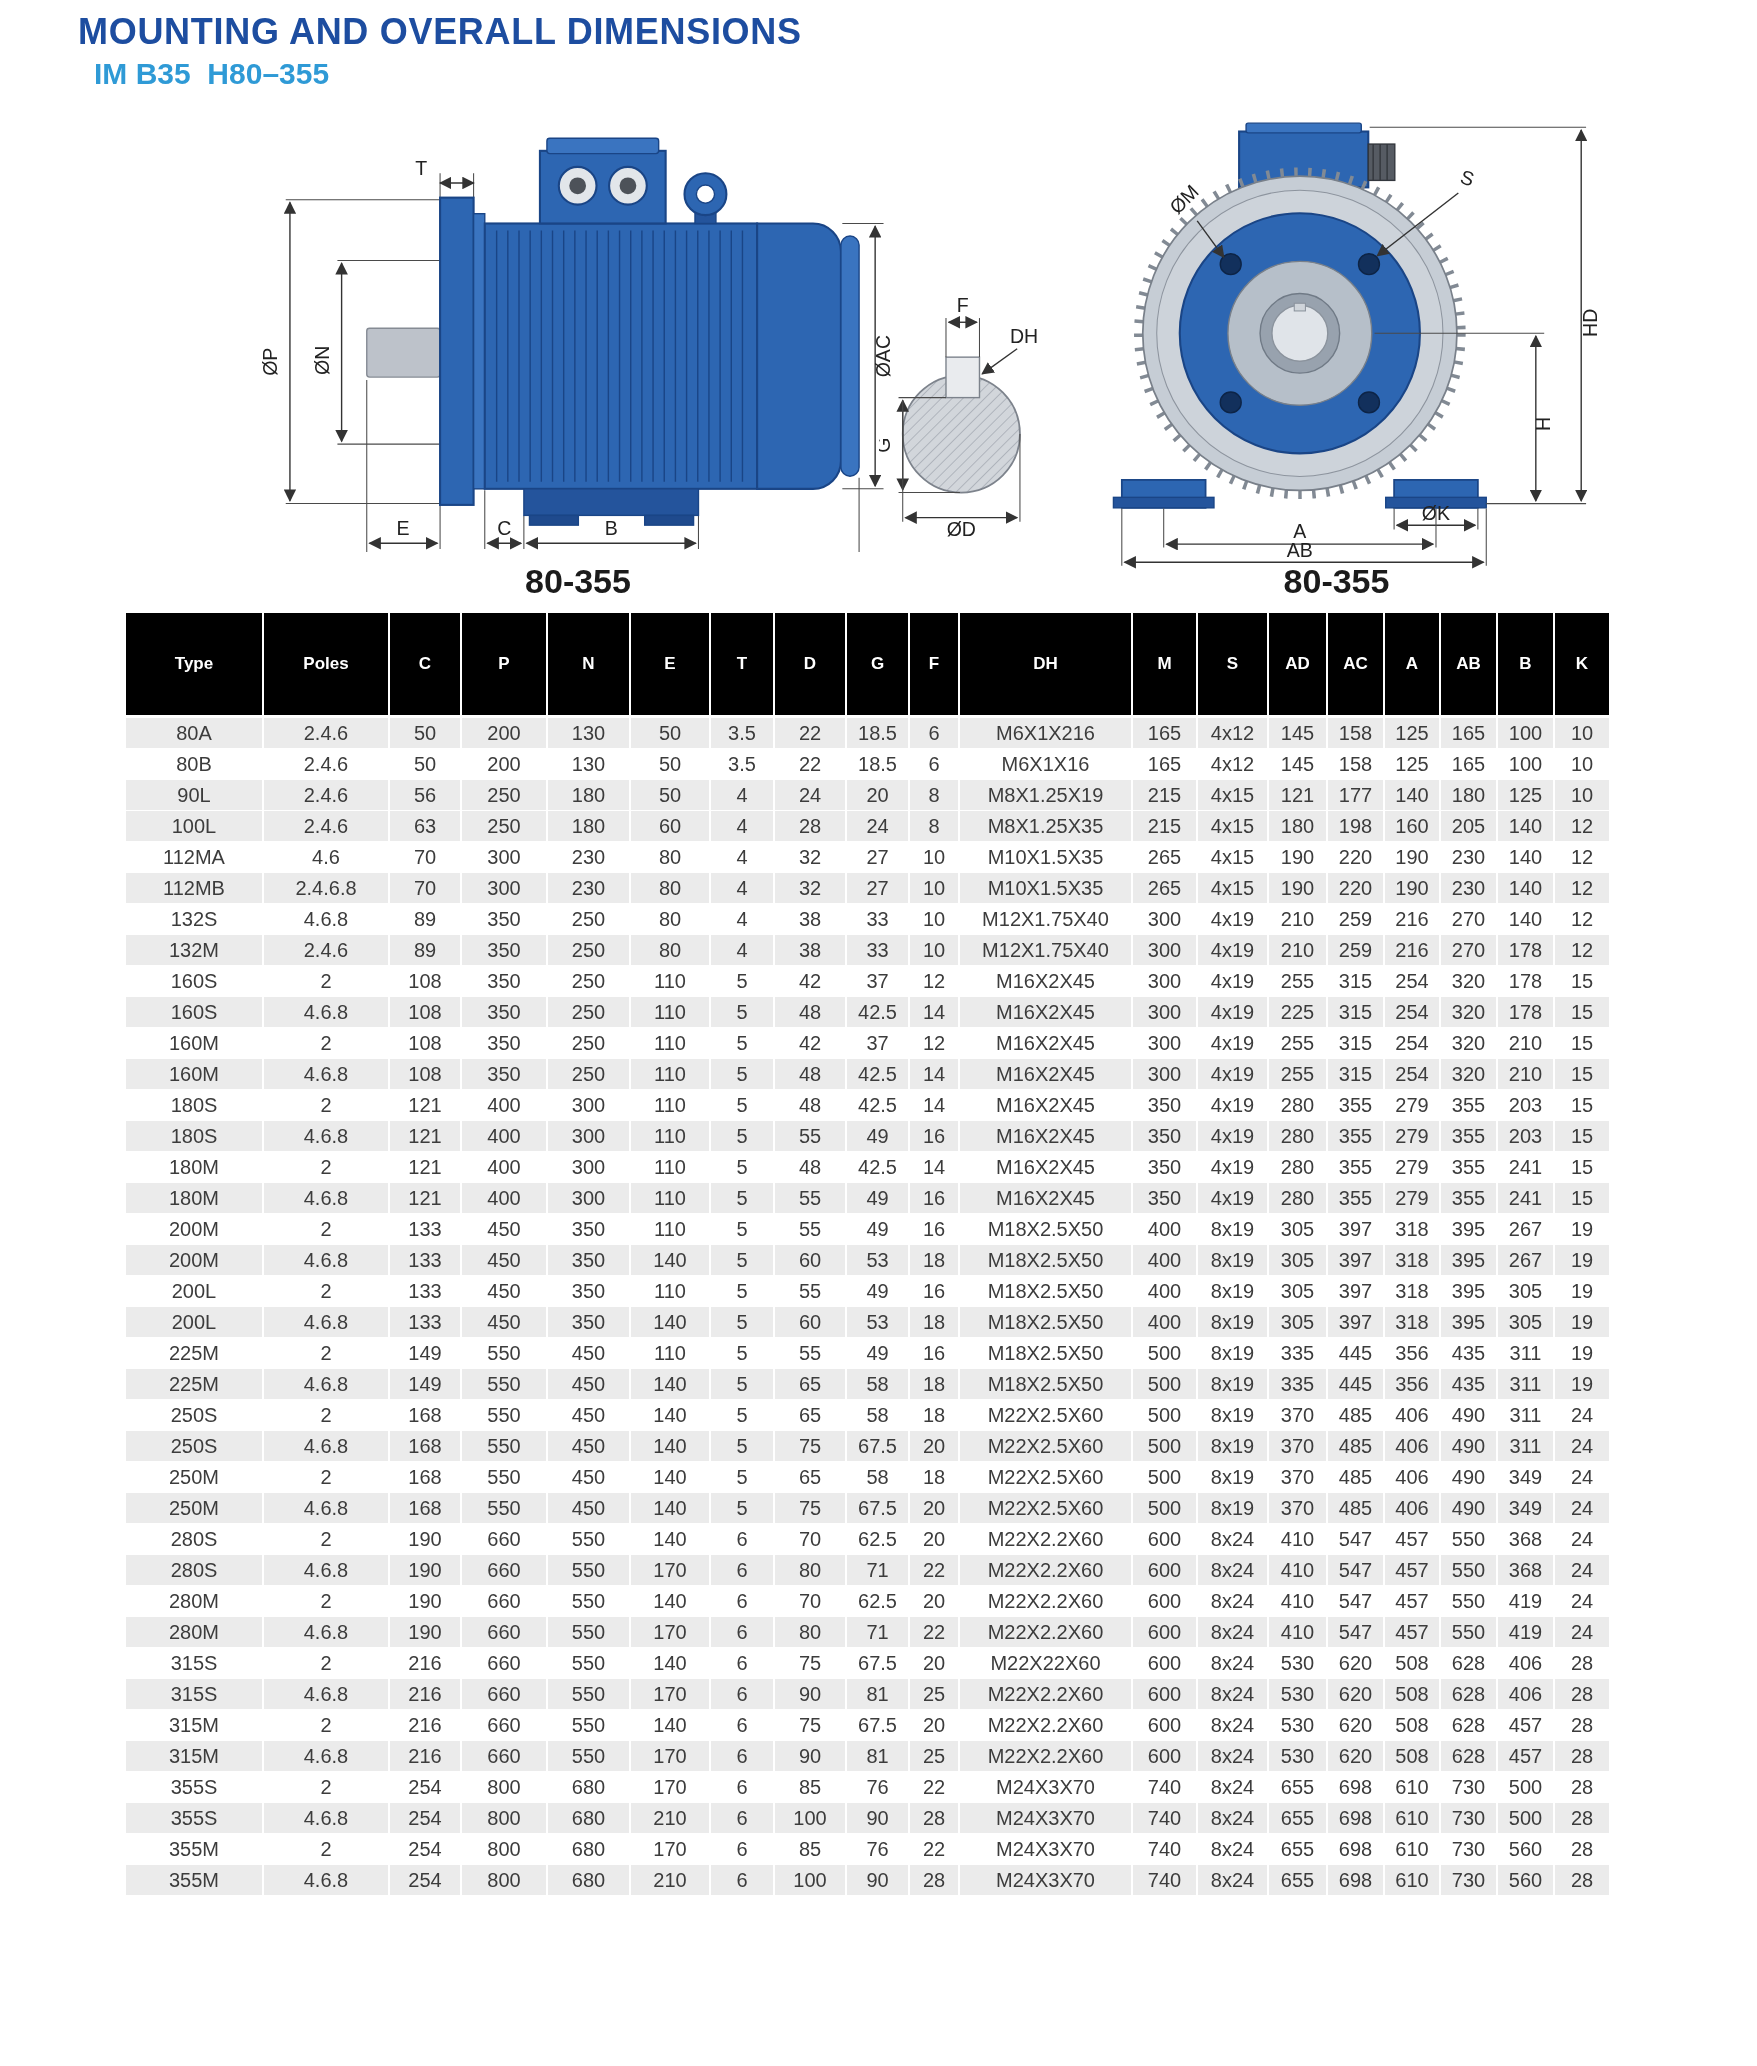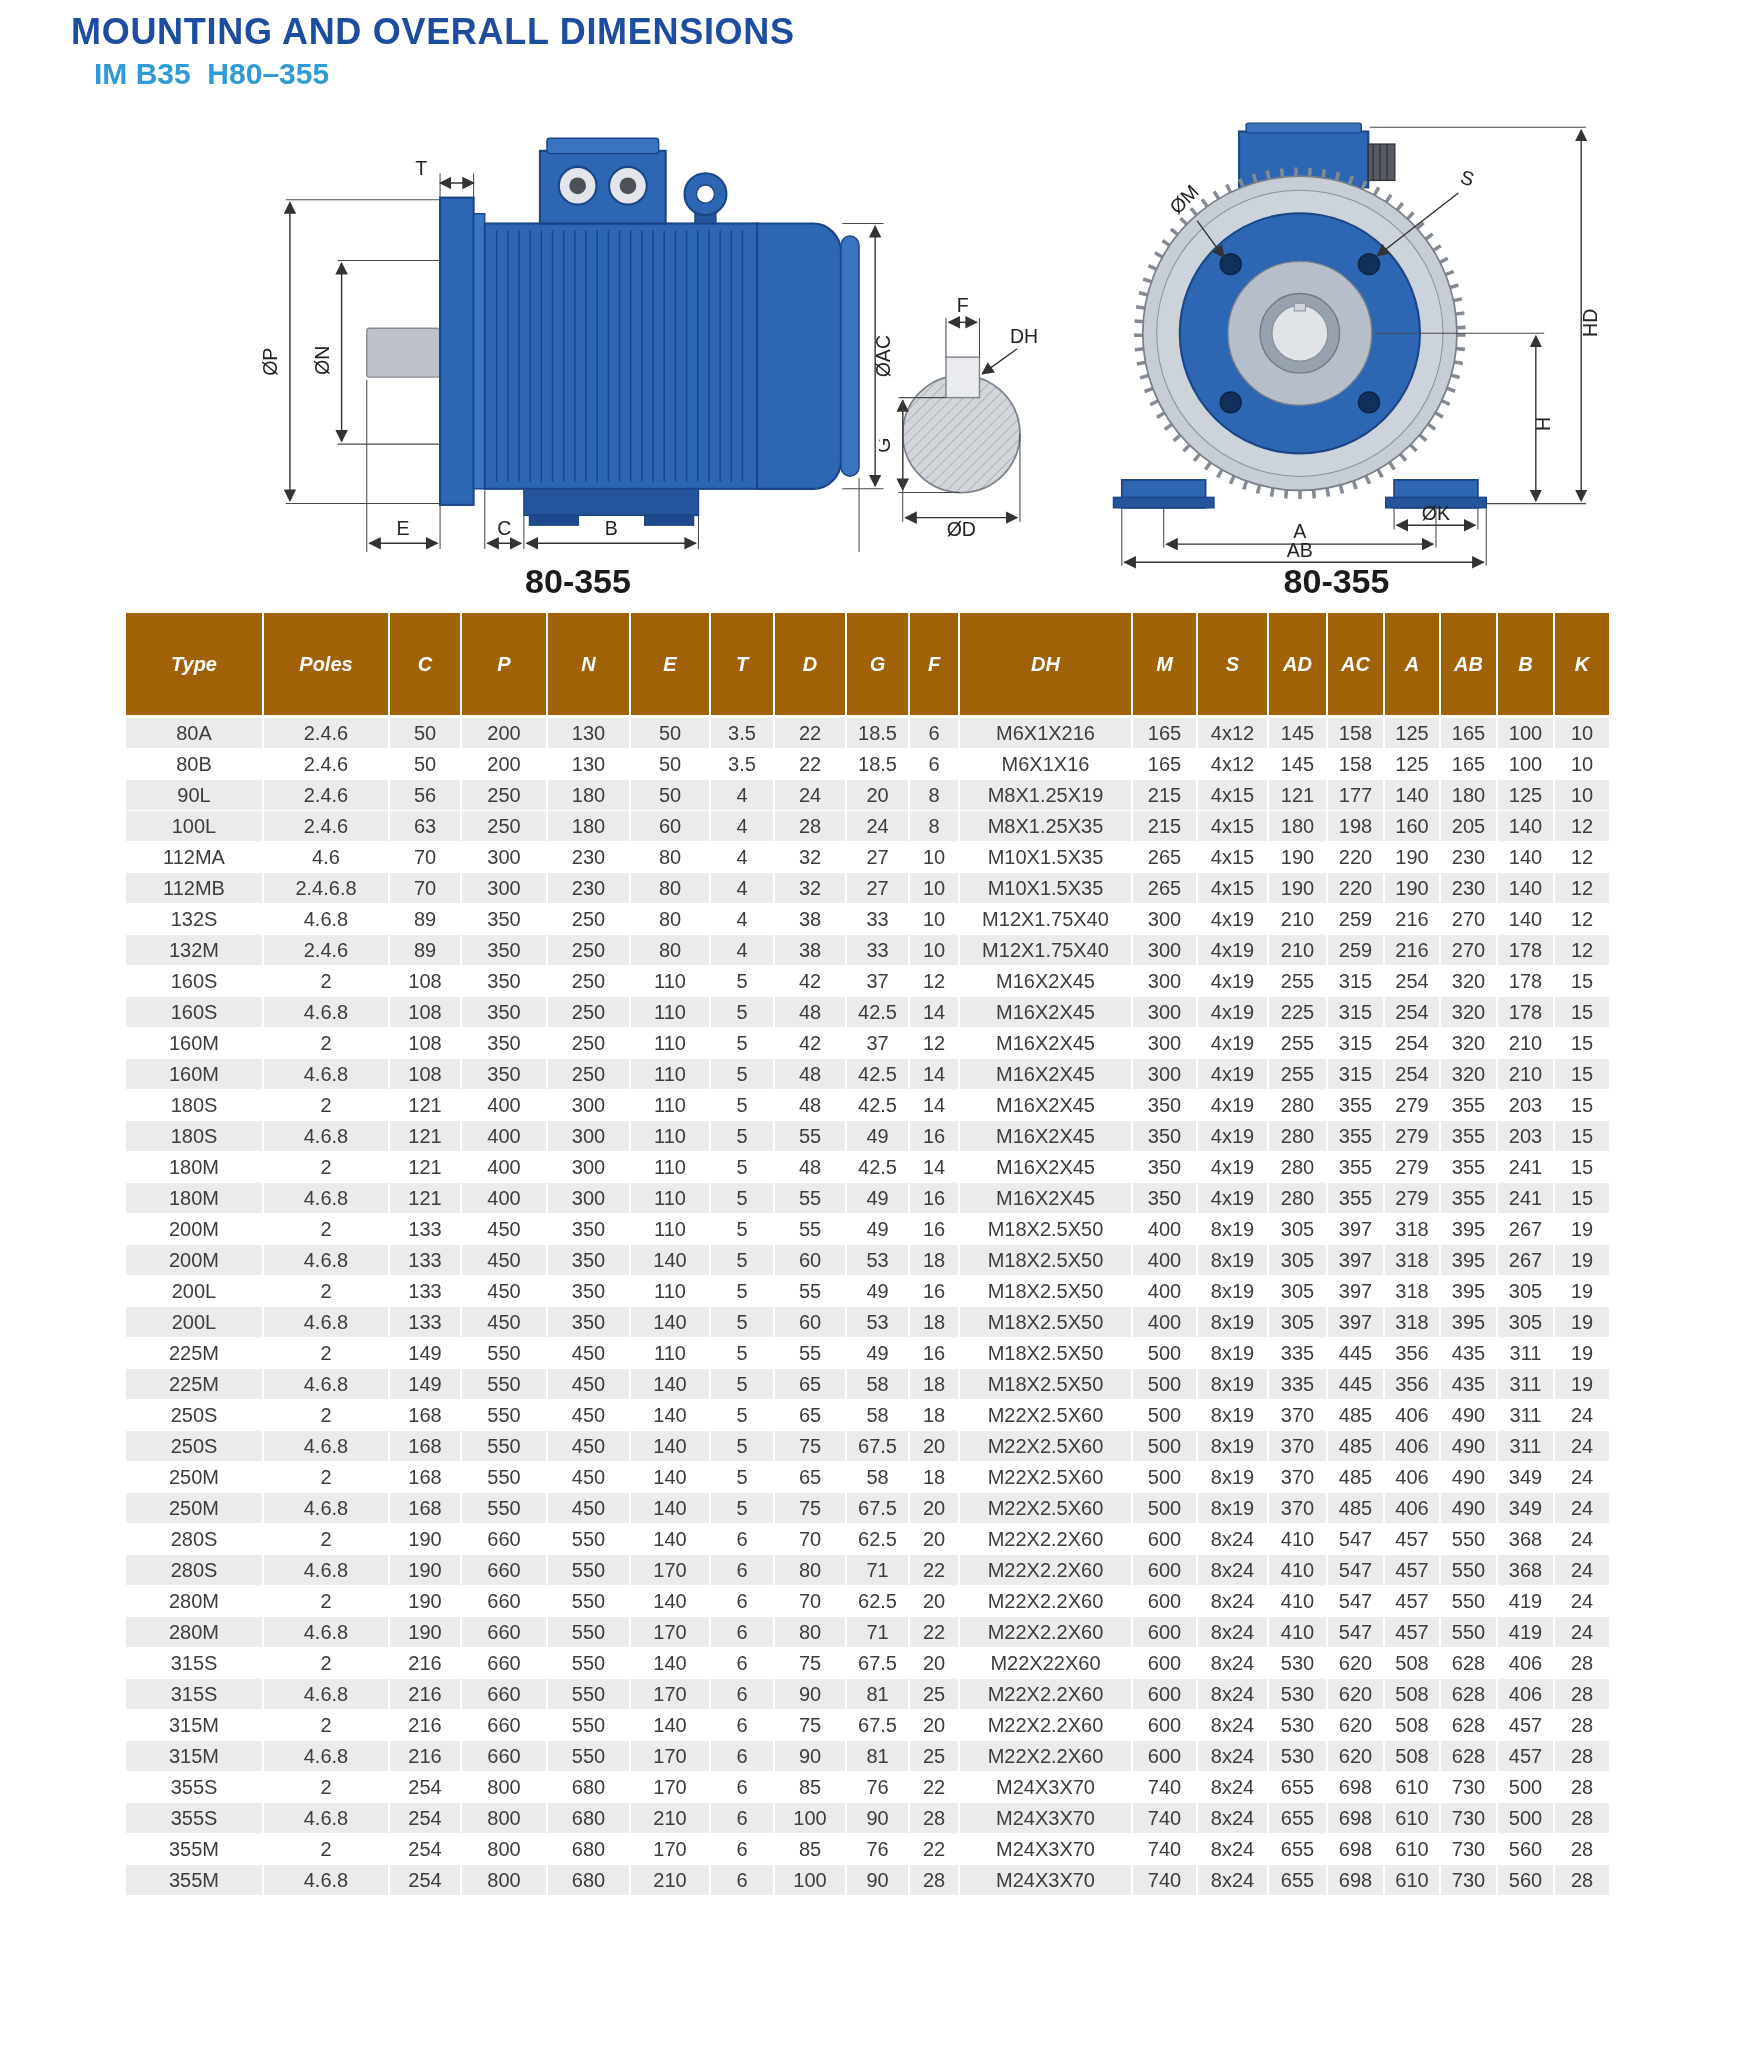--- a/index.html
+++ b/index.html
@@ -1,21 +1,21 @@
 <!DOCTYPE html>
 <html style="font-size:11.2px"><head>
 <meta charset="utf-8">
 <style>
   html,body{margin:0;padding:0;}
   body{
     width:1757px;height:2066px;background:#ffffff;position:relative;
     font-family:"Liberation Sans",sans-serif;overflow:hidden;
   }
   .page-title{
-    position:absolute;left:71px;top:11.2px;
+    position:absolute;left:78px;top:11.2px;
     font-size:36px;font-weight:800;letter-spacing:0.7px;color:#1d4da0;white-space:pre;
   }
   .page-subtitle{
     position:absolute;left:78px;top:57px;
     font-size:30px;font-weight:800;color:#2f9ad6;white-space:pre;margin-left:16px;
   }
   .drawing{position:absolute;}
   .caption{
     position:absolute;font-size:34px;font-weight:700;color:#1b1b1b;
     text-align:center;
@@ -24,23 +24,23 @@
   .ext{stroke:#4a4a4a;stroke-width:1.5;fill:none;}
   .dim{stroke:#333333;stroke-width:2;fill:none;}
   .dlab{font-family:"Liberation Sans",sans-serif;font-size:28px;fill:#222222;}
   .motor-edge{stroke:#1a4586;}
   
   table.dim-table{
     position:absolute;left:126px;top:613px;width:1482px;
     border-collapse:separate;border-spacing:0;table-layout:fixed;
   }
   table.dim-table th{
-    box-sizing:border-box;height:105px;background:#a16207;color:#ffffff;
-    font-size:20px;font-weight:700;text-align:center;vertical-align:middle;
-    border-right:2.8px solid #ffffff;border-bottom:3.5px solid #ffffff;padding:0;font-style:italic;
+    box-sizing:border-box;height:105px;background:#000000;color:#ffffff;
+    font-size:17px;font-weight:700;text-align:center;vertical-align:middle;
+    border-right:2.8px solid #ffffff;border-bottom:3.5px solid #ffffff;padding:0;
   }
   table.dim-table th:last-child{border-right:none;}
   table.dim-table td{
     box-sizing:border-box;height:31px;font-size:20px;color:#3c3c3c;
     text-align:center;vertical-align:middle;padding:0;white-space:nowrap;
     border-right:2.1px solid #ffffff;border-bottom:1.4px solid #ffffff;
   }
   table.dim-table td:last-child{border-right:none;}
   table.dim-table tr.odd td{background:#ebebeb;}
   table.dim-table tr.even td{background:#ffffff;}

